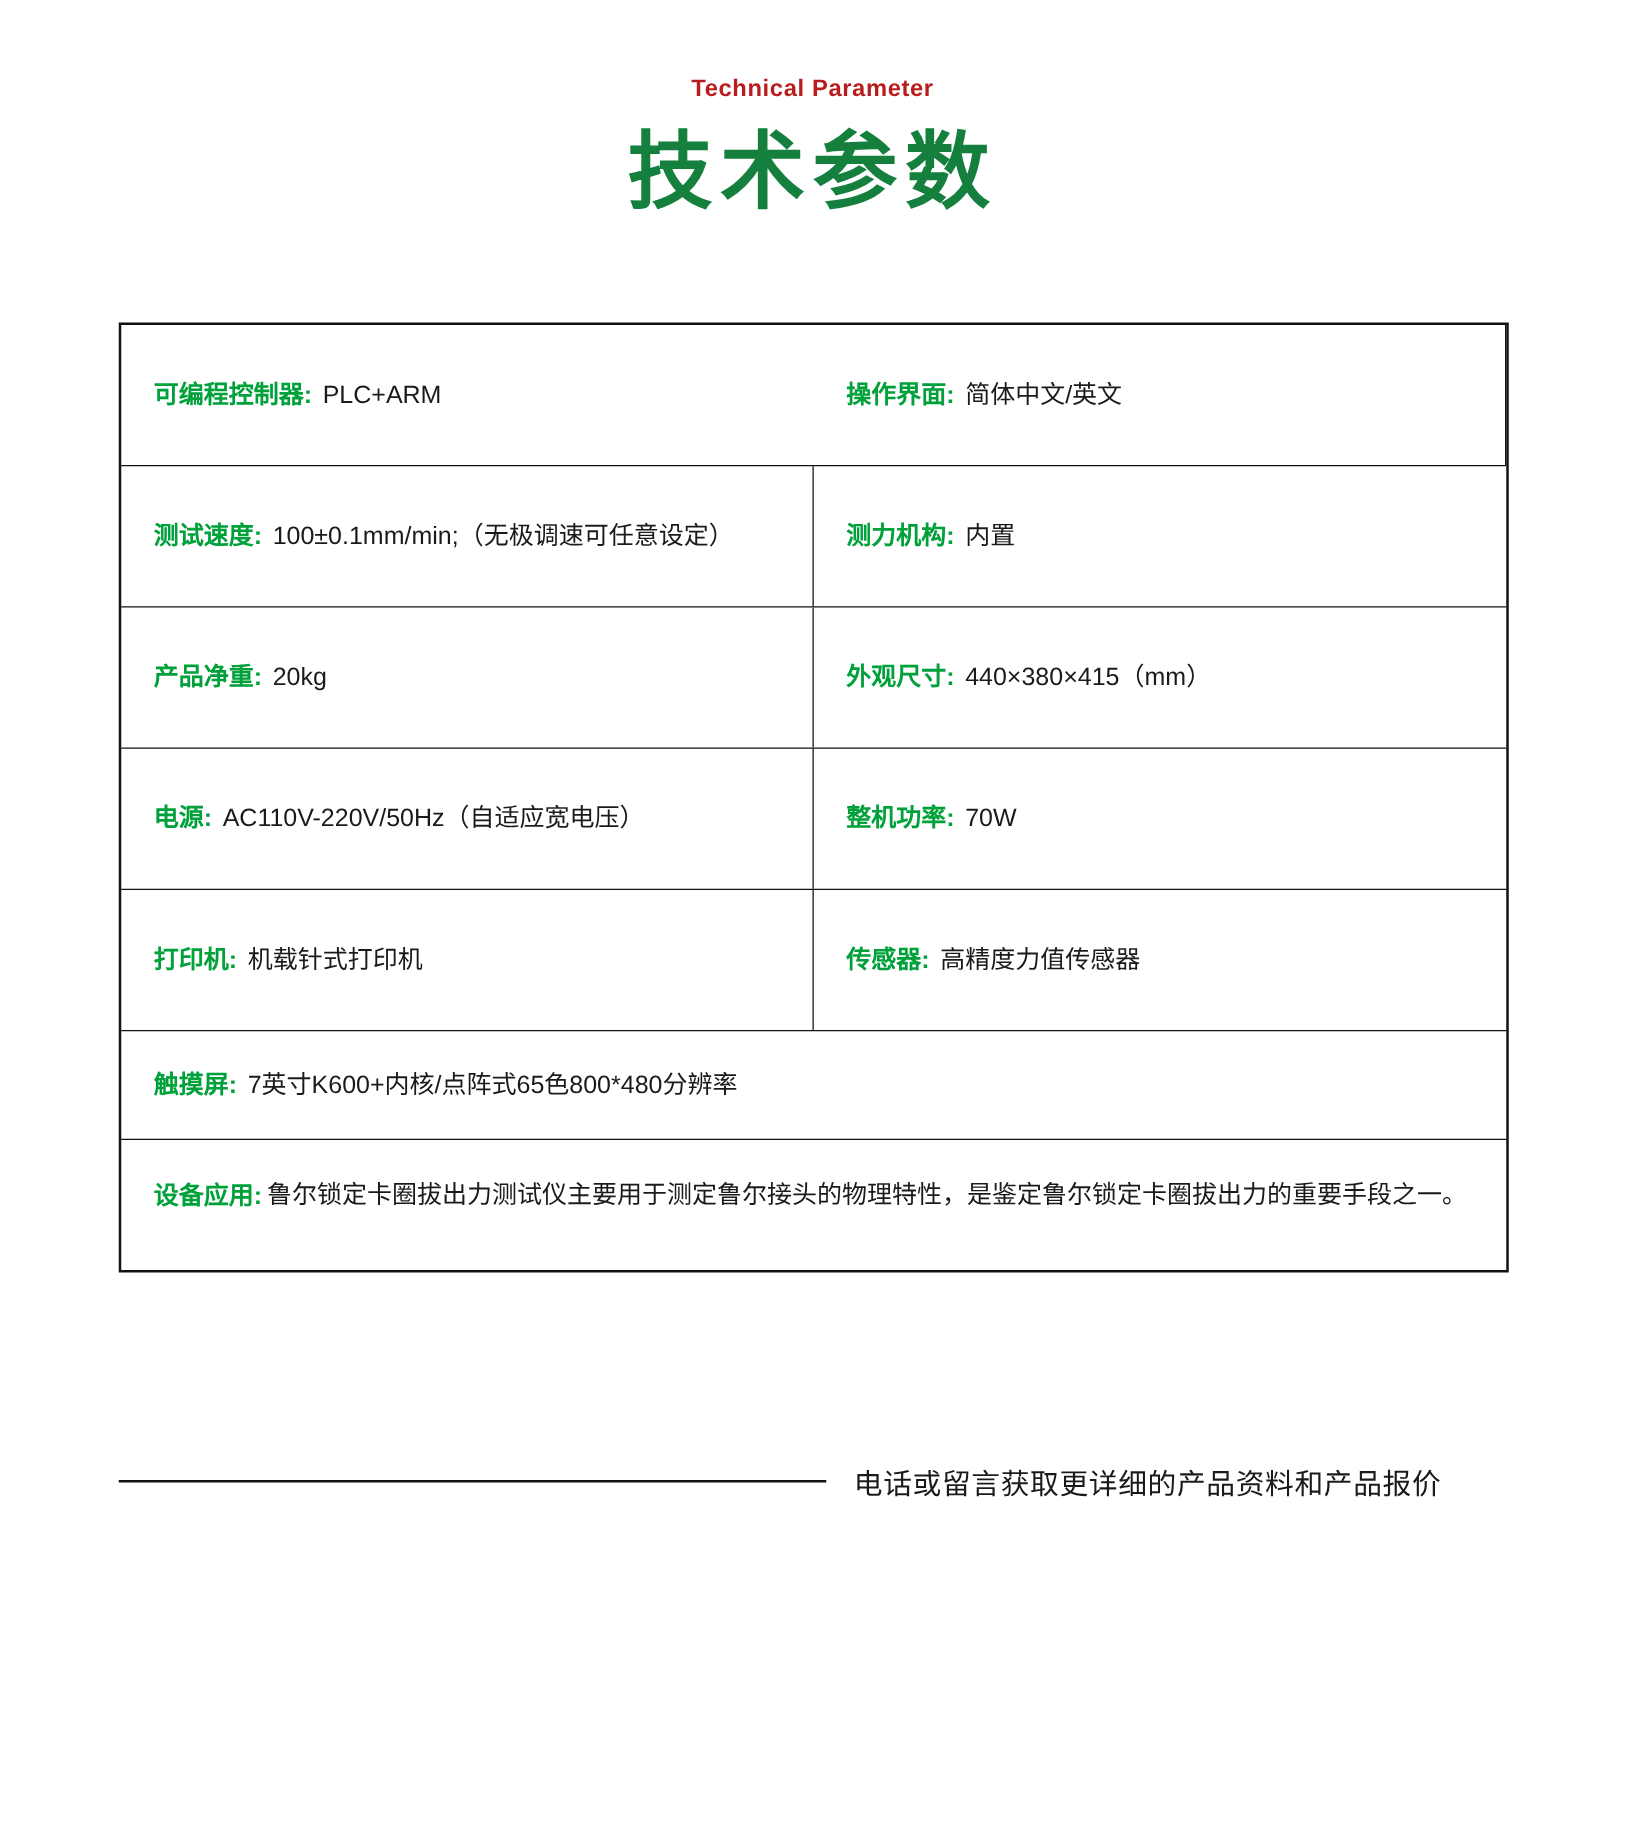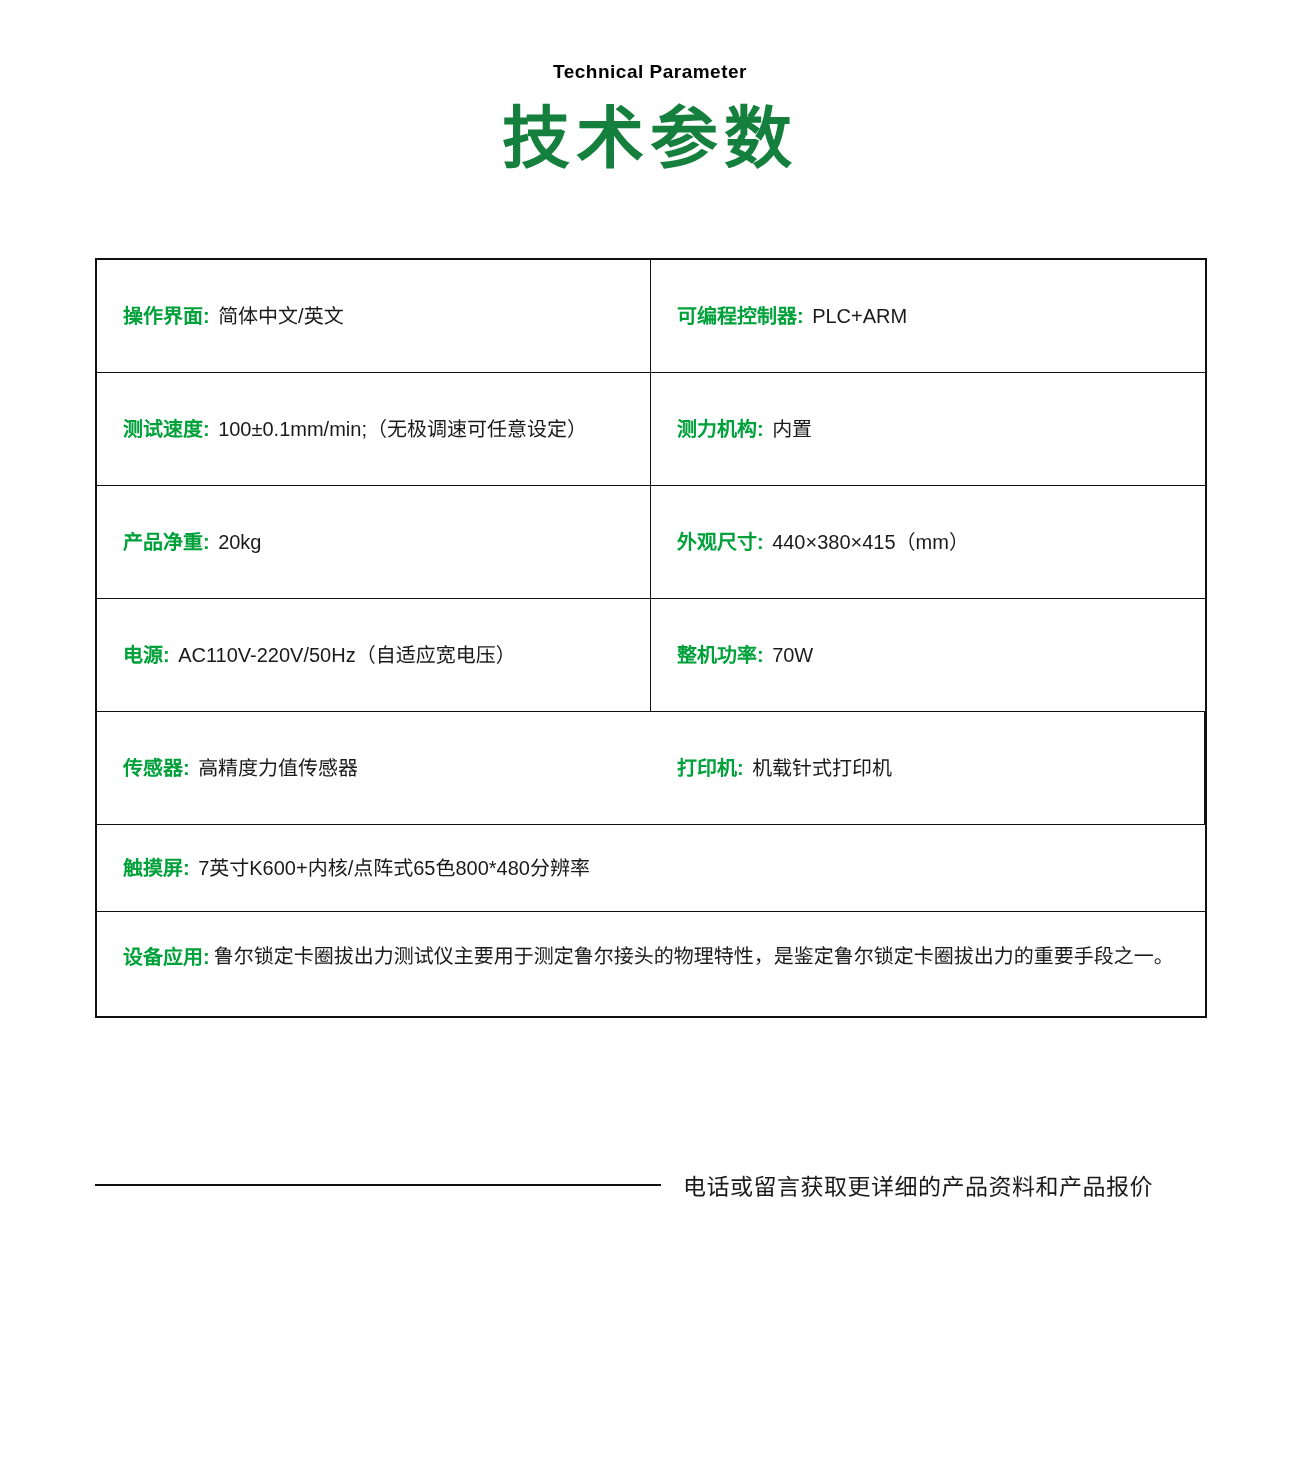--- a/index.html
+++ b/index.html
@@ -17,21 +17,21 @@
   }
 
   
   .header {
     text-align: center;
     padding-top: 62px;
   }
   .header .eyebrow {
     font-size: 19px;
     font-weight: bold;
-    color: #000000;
+    color: #b91c1c;
     letter-spacing: 0.5px;
     line-height: 1;
   }
   .header .title {
     margin-top: 20px;
     font-size: 68px;
     font-weight: bold;
     color: #15803d;
     letter-spacing: 6px;
     line-height: 1.1;
@@ -129,32 +129,32 @@
 <body>
 
 <div class="header">
   <div class="eyebrow">Technical Parameter</div>
   <div class="title">技术参数</div>
 </div>
 
 <div class="spec-table">
 
   <div class="spec-row">
+    <div class="cell half">
+      <div class="cell-inner">
+        <span class="label">可编程控制器:</span>
+        <span class="value">PLC+ARM</span>
+      </div>
+    </div>
     <div class="cell half left-half">
       <div class="cell-inner">
         <span class="label">操作界面:</span>
         <span class="value">简体中文/英文</span>
       </div>
     </div>
-    <div class="cell half">
-      <div class="cell-inner">
-        <span class="label">可编程控制器:</span>
-        <span class="value">PLC+ARM</span>
-      </div>
-    </div>
   </div>
 
 
   <div class="spec-row">
     <div class="cell half left-half">
       <div class="cell-inner">
         <span class="label">测试速度:</span>
         <span class="value">100±0.1mm/min;（无极调速可任意设定）</span>
       </div>
     </div>
@@ -190,30 +190,30 @@
     </div>
     <div class="cell half">
       <div class="cell-inner">
         <span class="label">整机功率:</span>
         <span class="value">70W</span>
       </div>
     </div>
   </div>
 
   <div class="spec-row">
+    <div class="cell half left-half">
+      <div class="cell-inner">
+        <span class="label">打印机:</span>
+        <span class="value">机载针式打印机</span>
+      </div>
+    </div>
     <div class="cell half">
       <div class="cell-inner">
         <span class="label">传感器:</span>
         <span class="value">高精度力值传感器</span>
-      </div>
-    </div>
-    <div class="cell half left-half">
-      <div class="cell-inner">
-        <span class="label">打印机:</span>
-        <span class="value">机载针式打印机</span>
       </div>
     </div>
   </div>
 
   <div class="spec-row">
     <div class="cell full">
       <div class="cell-inner">
         <span class="label">触摸屏:</span>
         <span class="value">7英寸K600+内核/点阵式65色800*480分辨率</span>
       </div>

